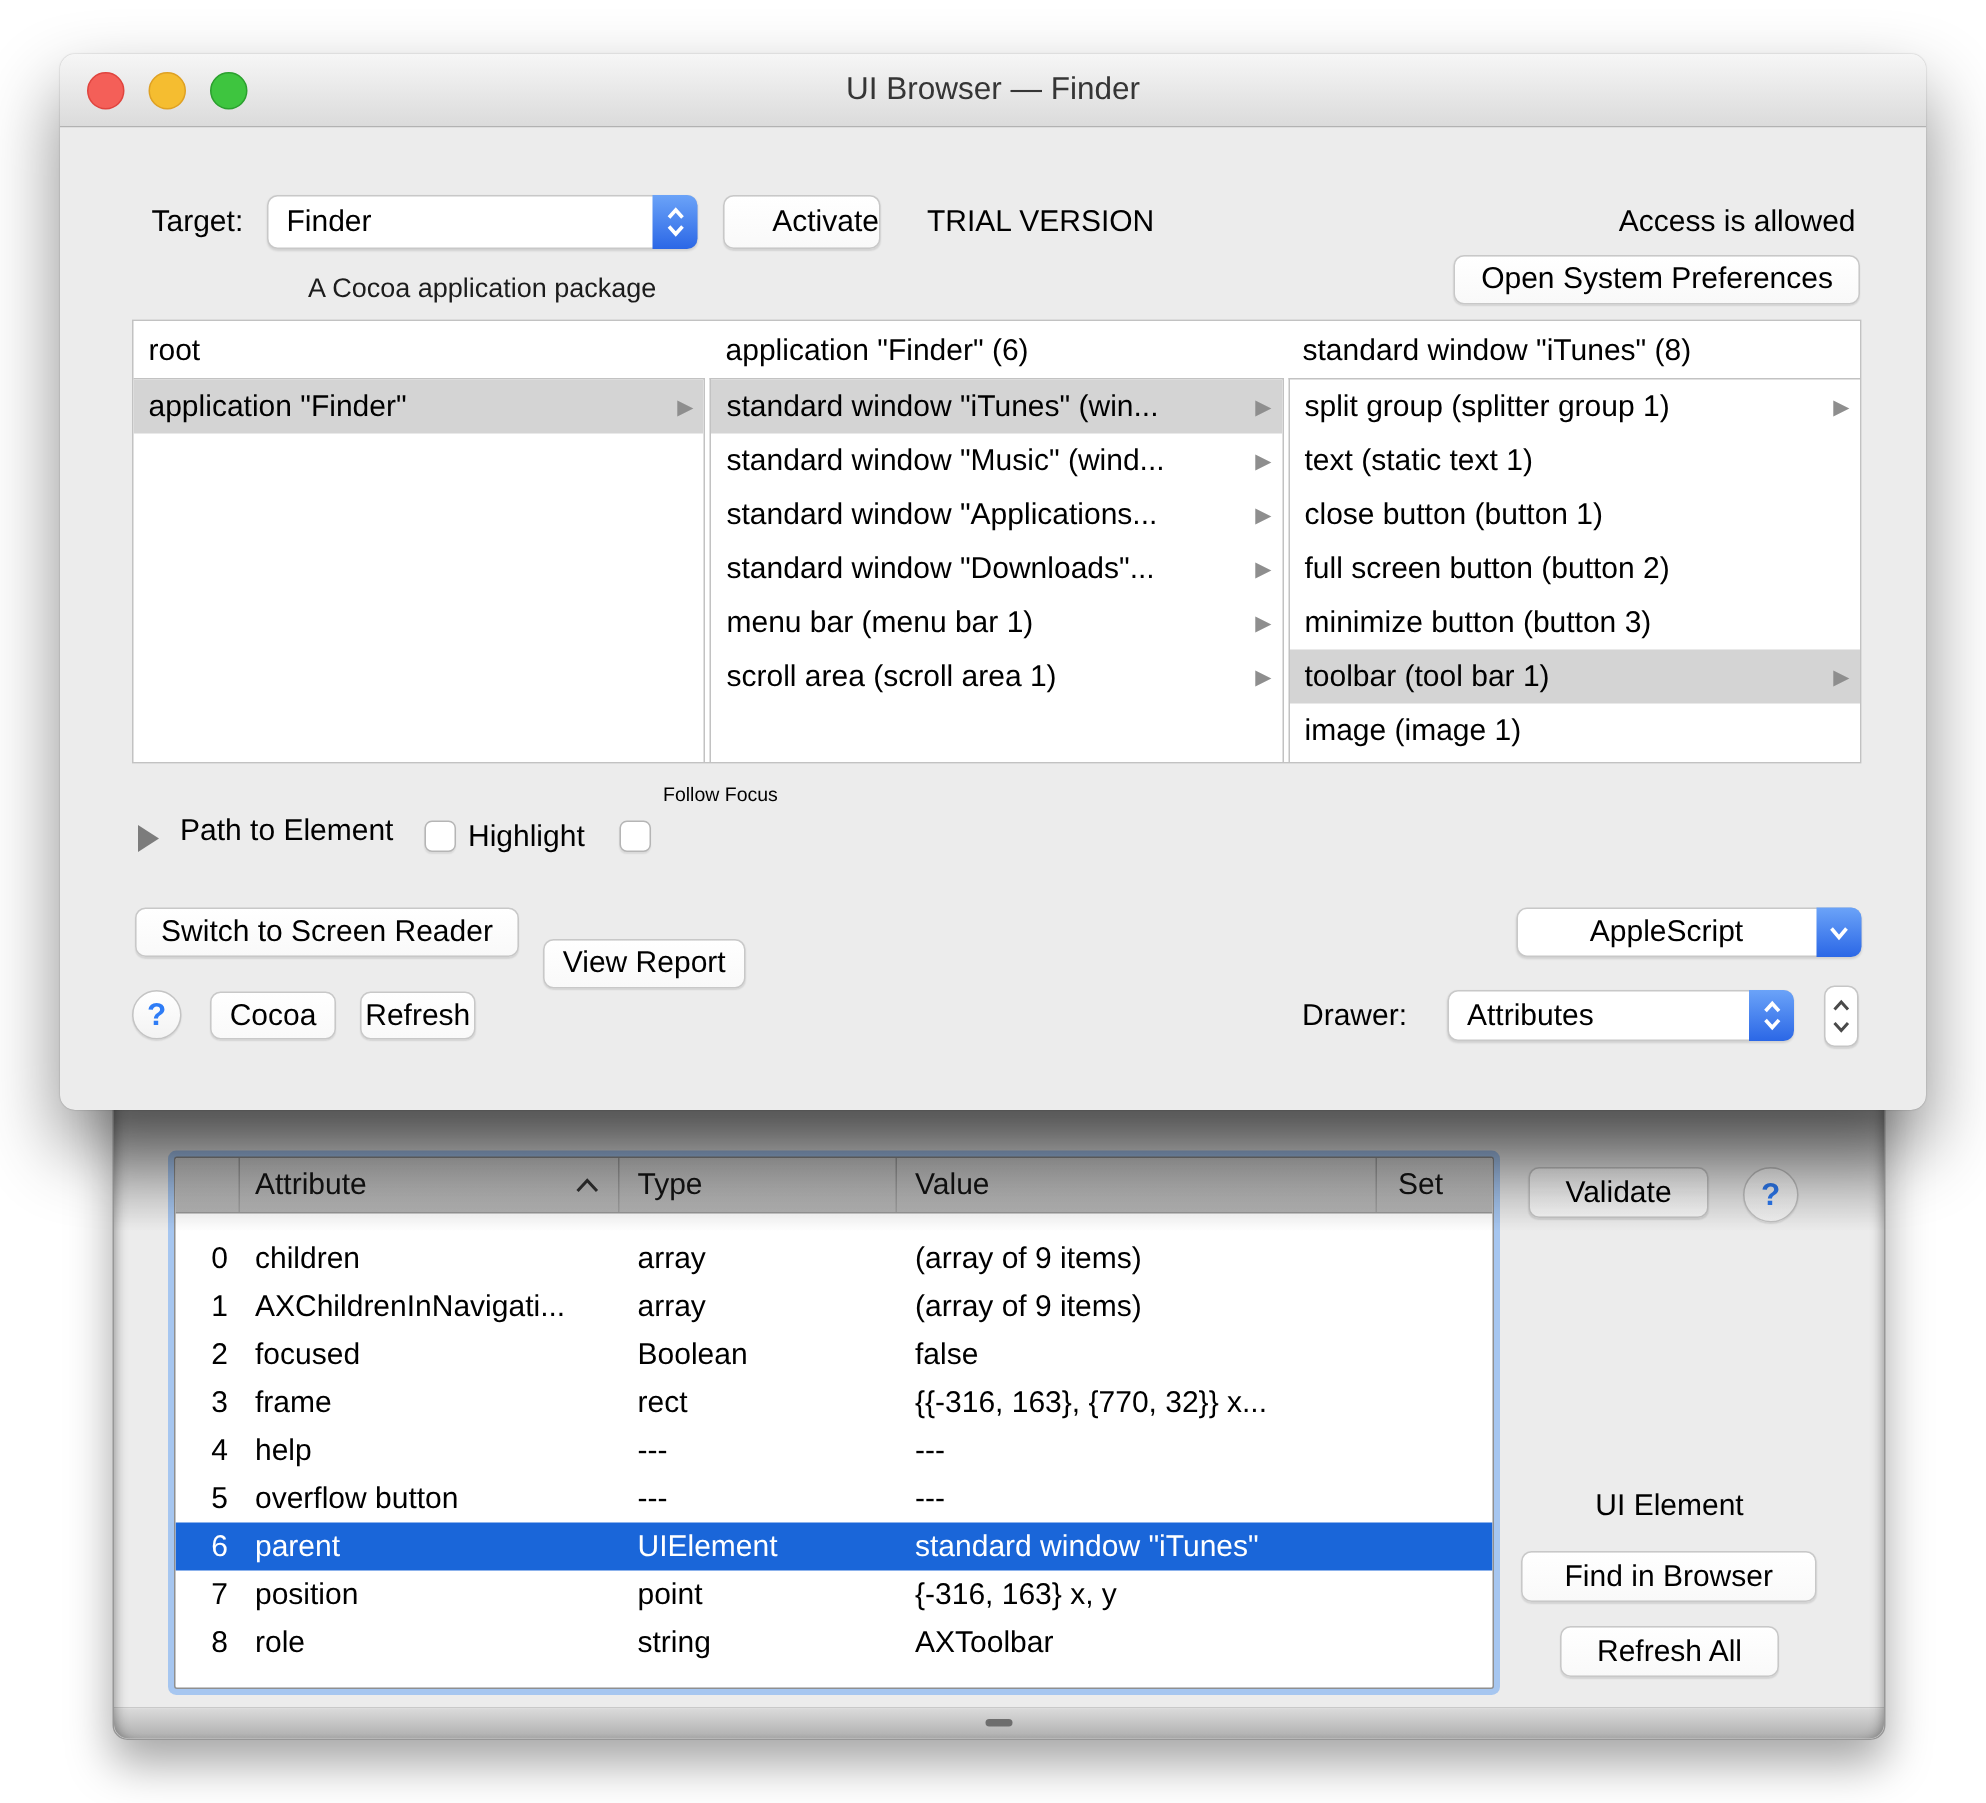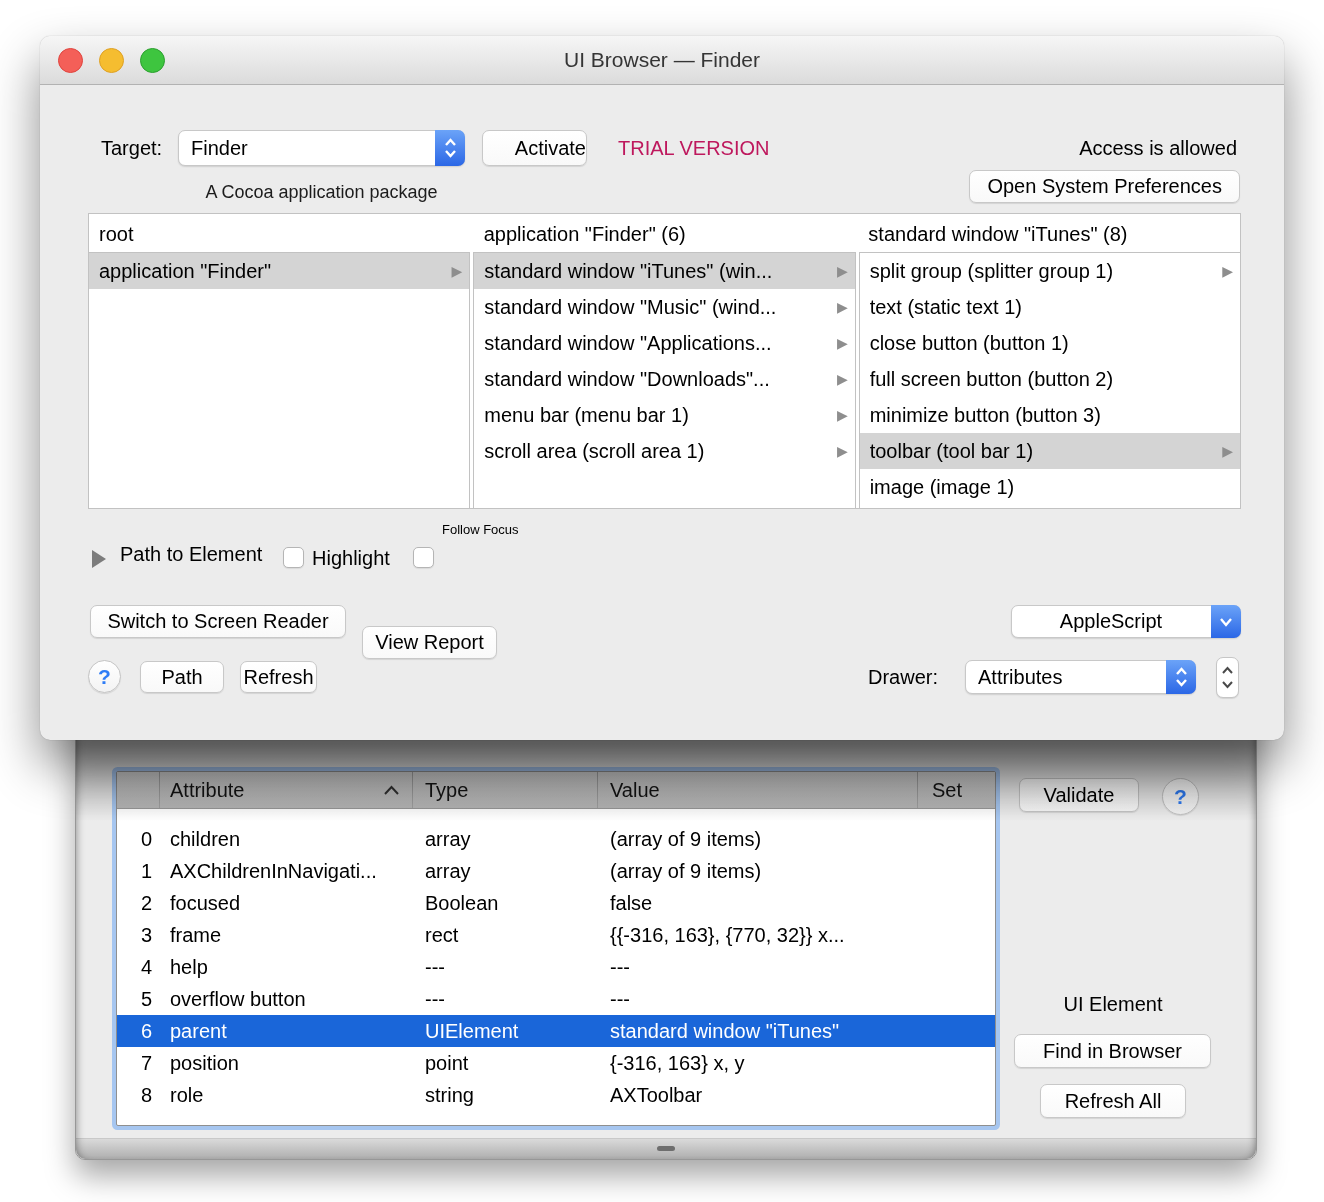--- a/index.html
+++ b/index.html
@@ -113,21 +113,21 @@
   .th-set{width:78px;padding-left:14px;border-left:1px solid #a2a2a2;}
   .tbody{padding-top:14px;}
   .tr{display:flex;height:32px;line-height:32px;font-size:20px;}
   .tr.selected{background:#1a66d9;color:#fff;}
   .td{box-sizing:border-box;white-space:nowrap;overflow:hidden;}
   .td-index{width:42px;text-align:right;padding-right:7px;}
   .td-attr{width:253px;padding-left:11px;}
   .td-type{width:185px;padding-left:13px;}
   .td-value{flex:1;padding-left:13px;}
   .td-set{width:78px;}
-  .trial{color:#be185d;}
+  .trial{color:#000000;}
 </style>
 </head>
 <body>
 
 <div class="drawer-window">
 
   <div class="table-wrap">
     <div class="thead">
       <div class="th th-index"></div>
       <div class="th th-attr">
@@ -315,21 +315,21 @@
       <svg width="16" height="12" viewBox="0 0 16 12">
           <polyline points="3,3 8,9 13,3" stroke="#fff" stroke-width="2.4" fill="none"></polyline>
         </svg>
     </span>
   </div>
 
   <div class="help-circle" style="left:48px;top:624px;width:33px;height:33px;">
     <span>?</span>
   </div>
   <div class="btn" style="left:100px;top:625px;width:84px;height:32px;">
-    <span>Path</span>
+    <span>Cocoa</span>
   </div>
   <div class="btn" style="left:200px;top:625px;width:77px;height:32px;">
     <span>Refresh</span>
   </div>
   <div class="abs" style="left:828px;top:625px;font-size:20px;line-height:32px;">Drawer:</div>
   <div class="popup" style="left:925px;top:624px;width:231px;height:34px;">
     <span class="popup-text">Attributes</span>
     <span class="popup-cap">
       <svg width="15" height="22" viewBox="0 0 15 22">
           <polyline points="3,8 7.5,3 12,8" stroke="#fff" stroke-width="2.4" fill="none"></polyline>

